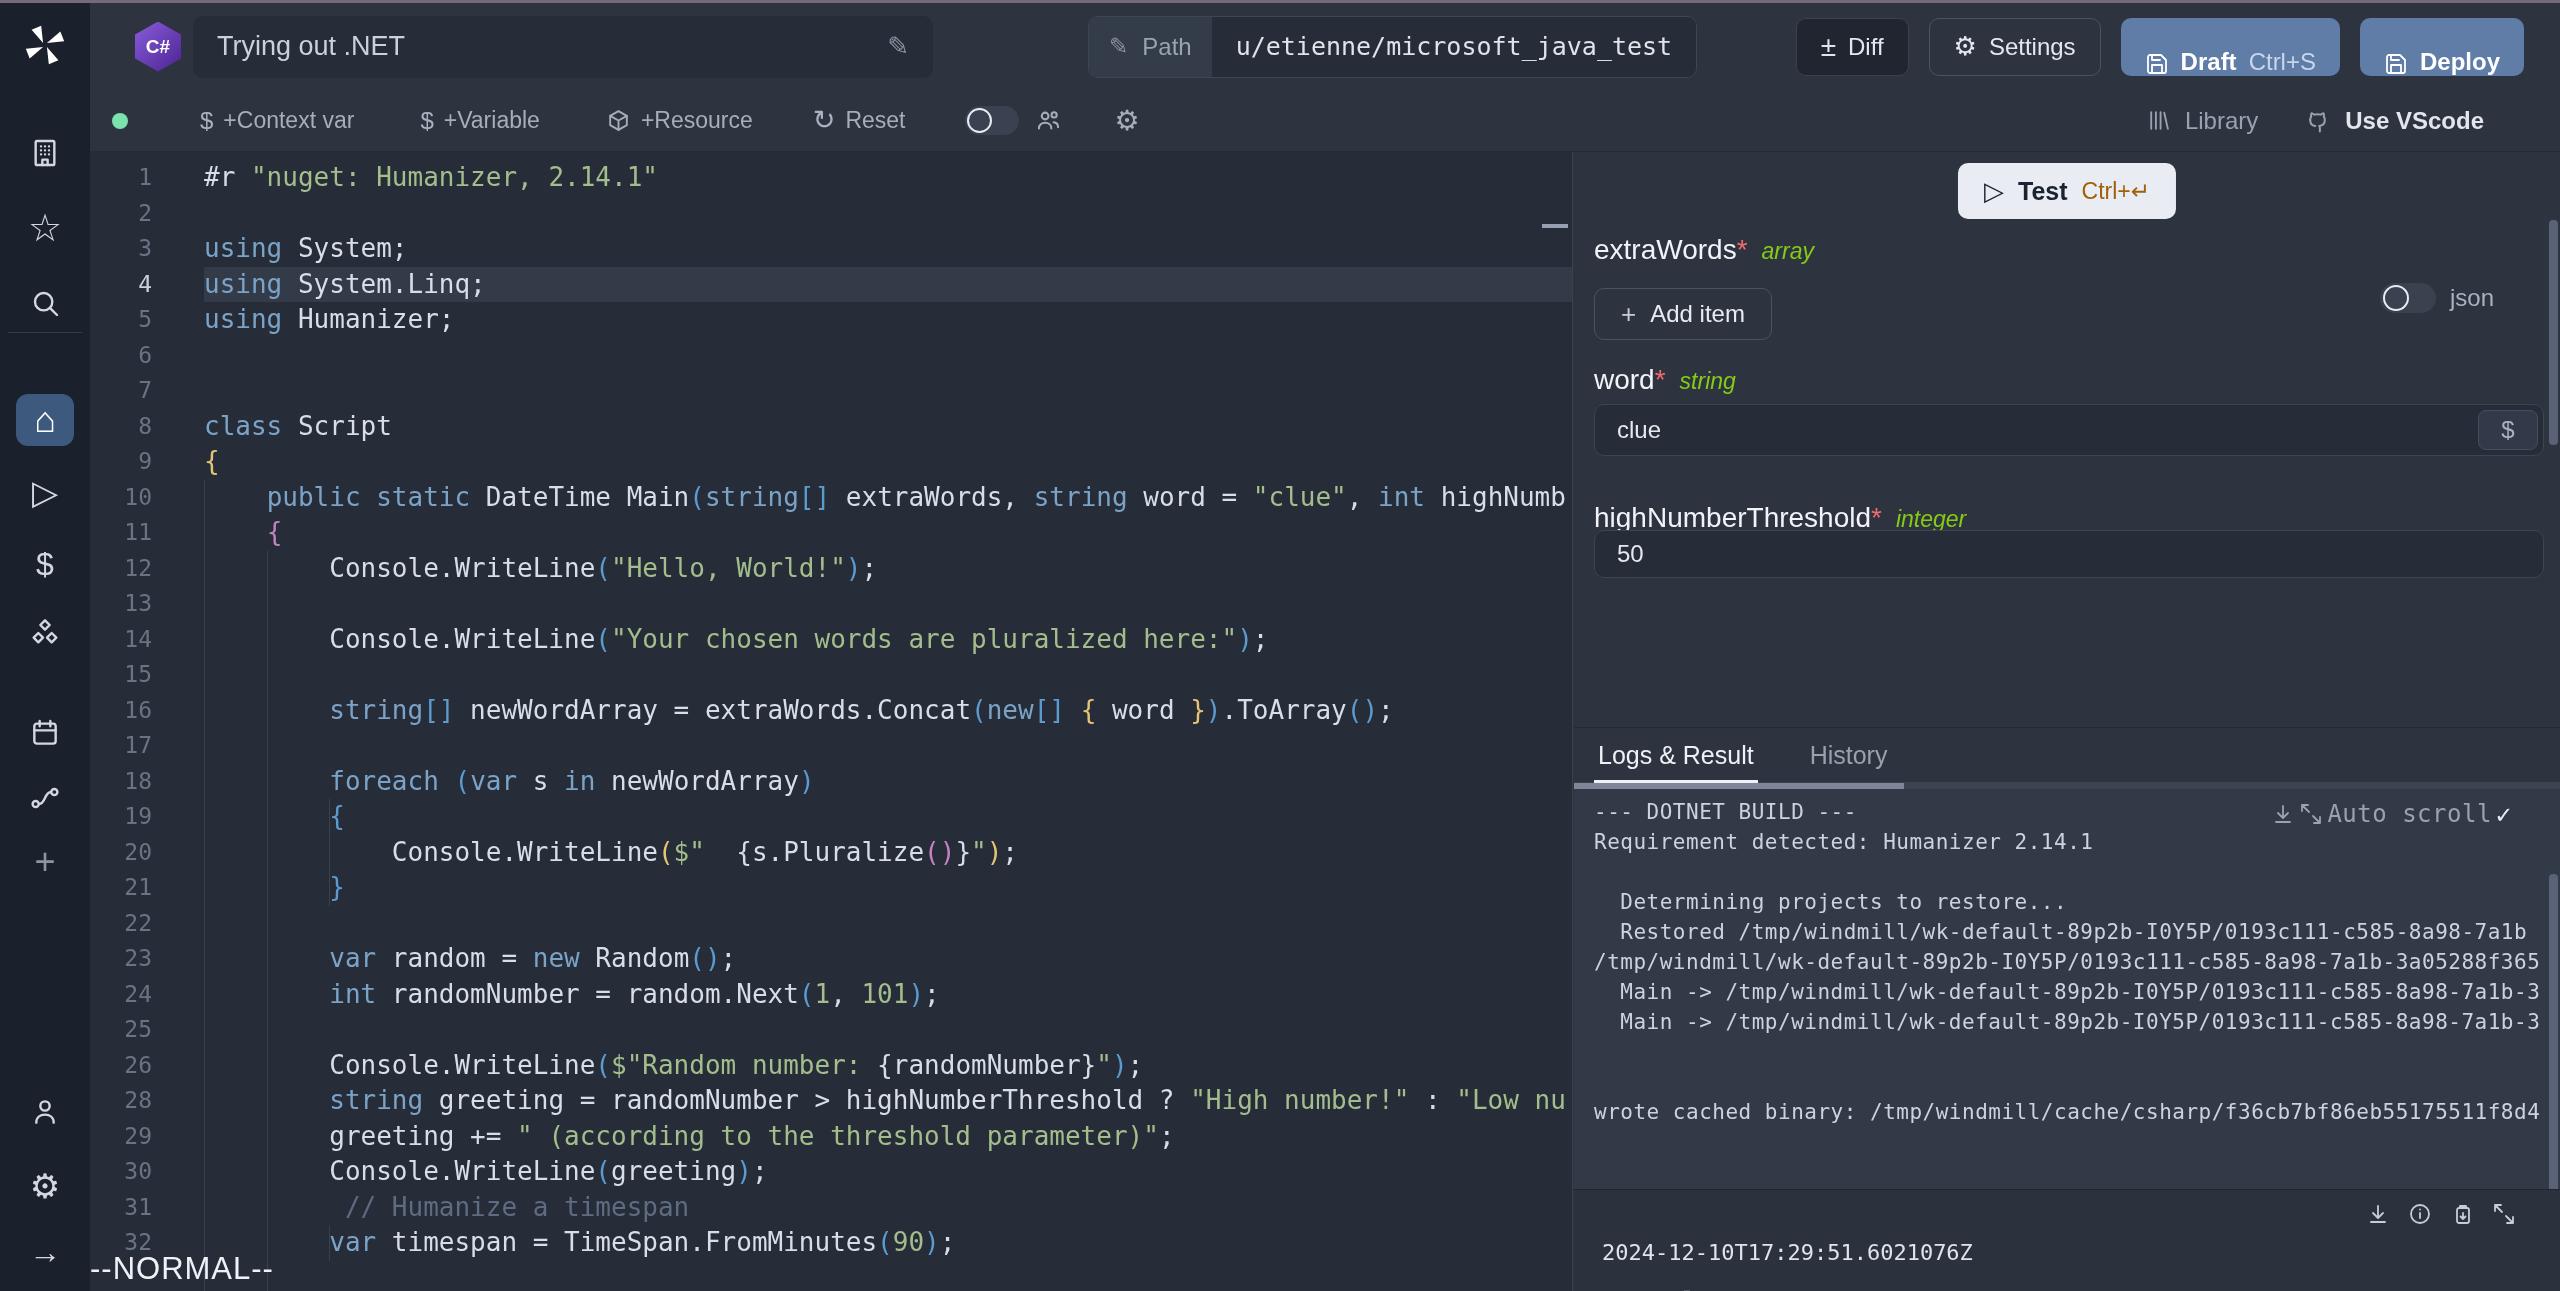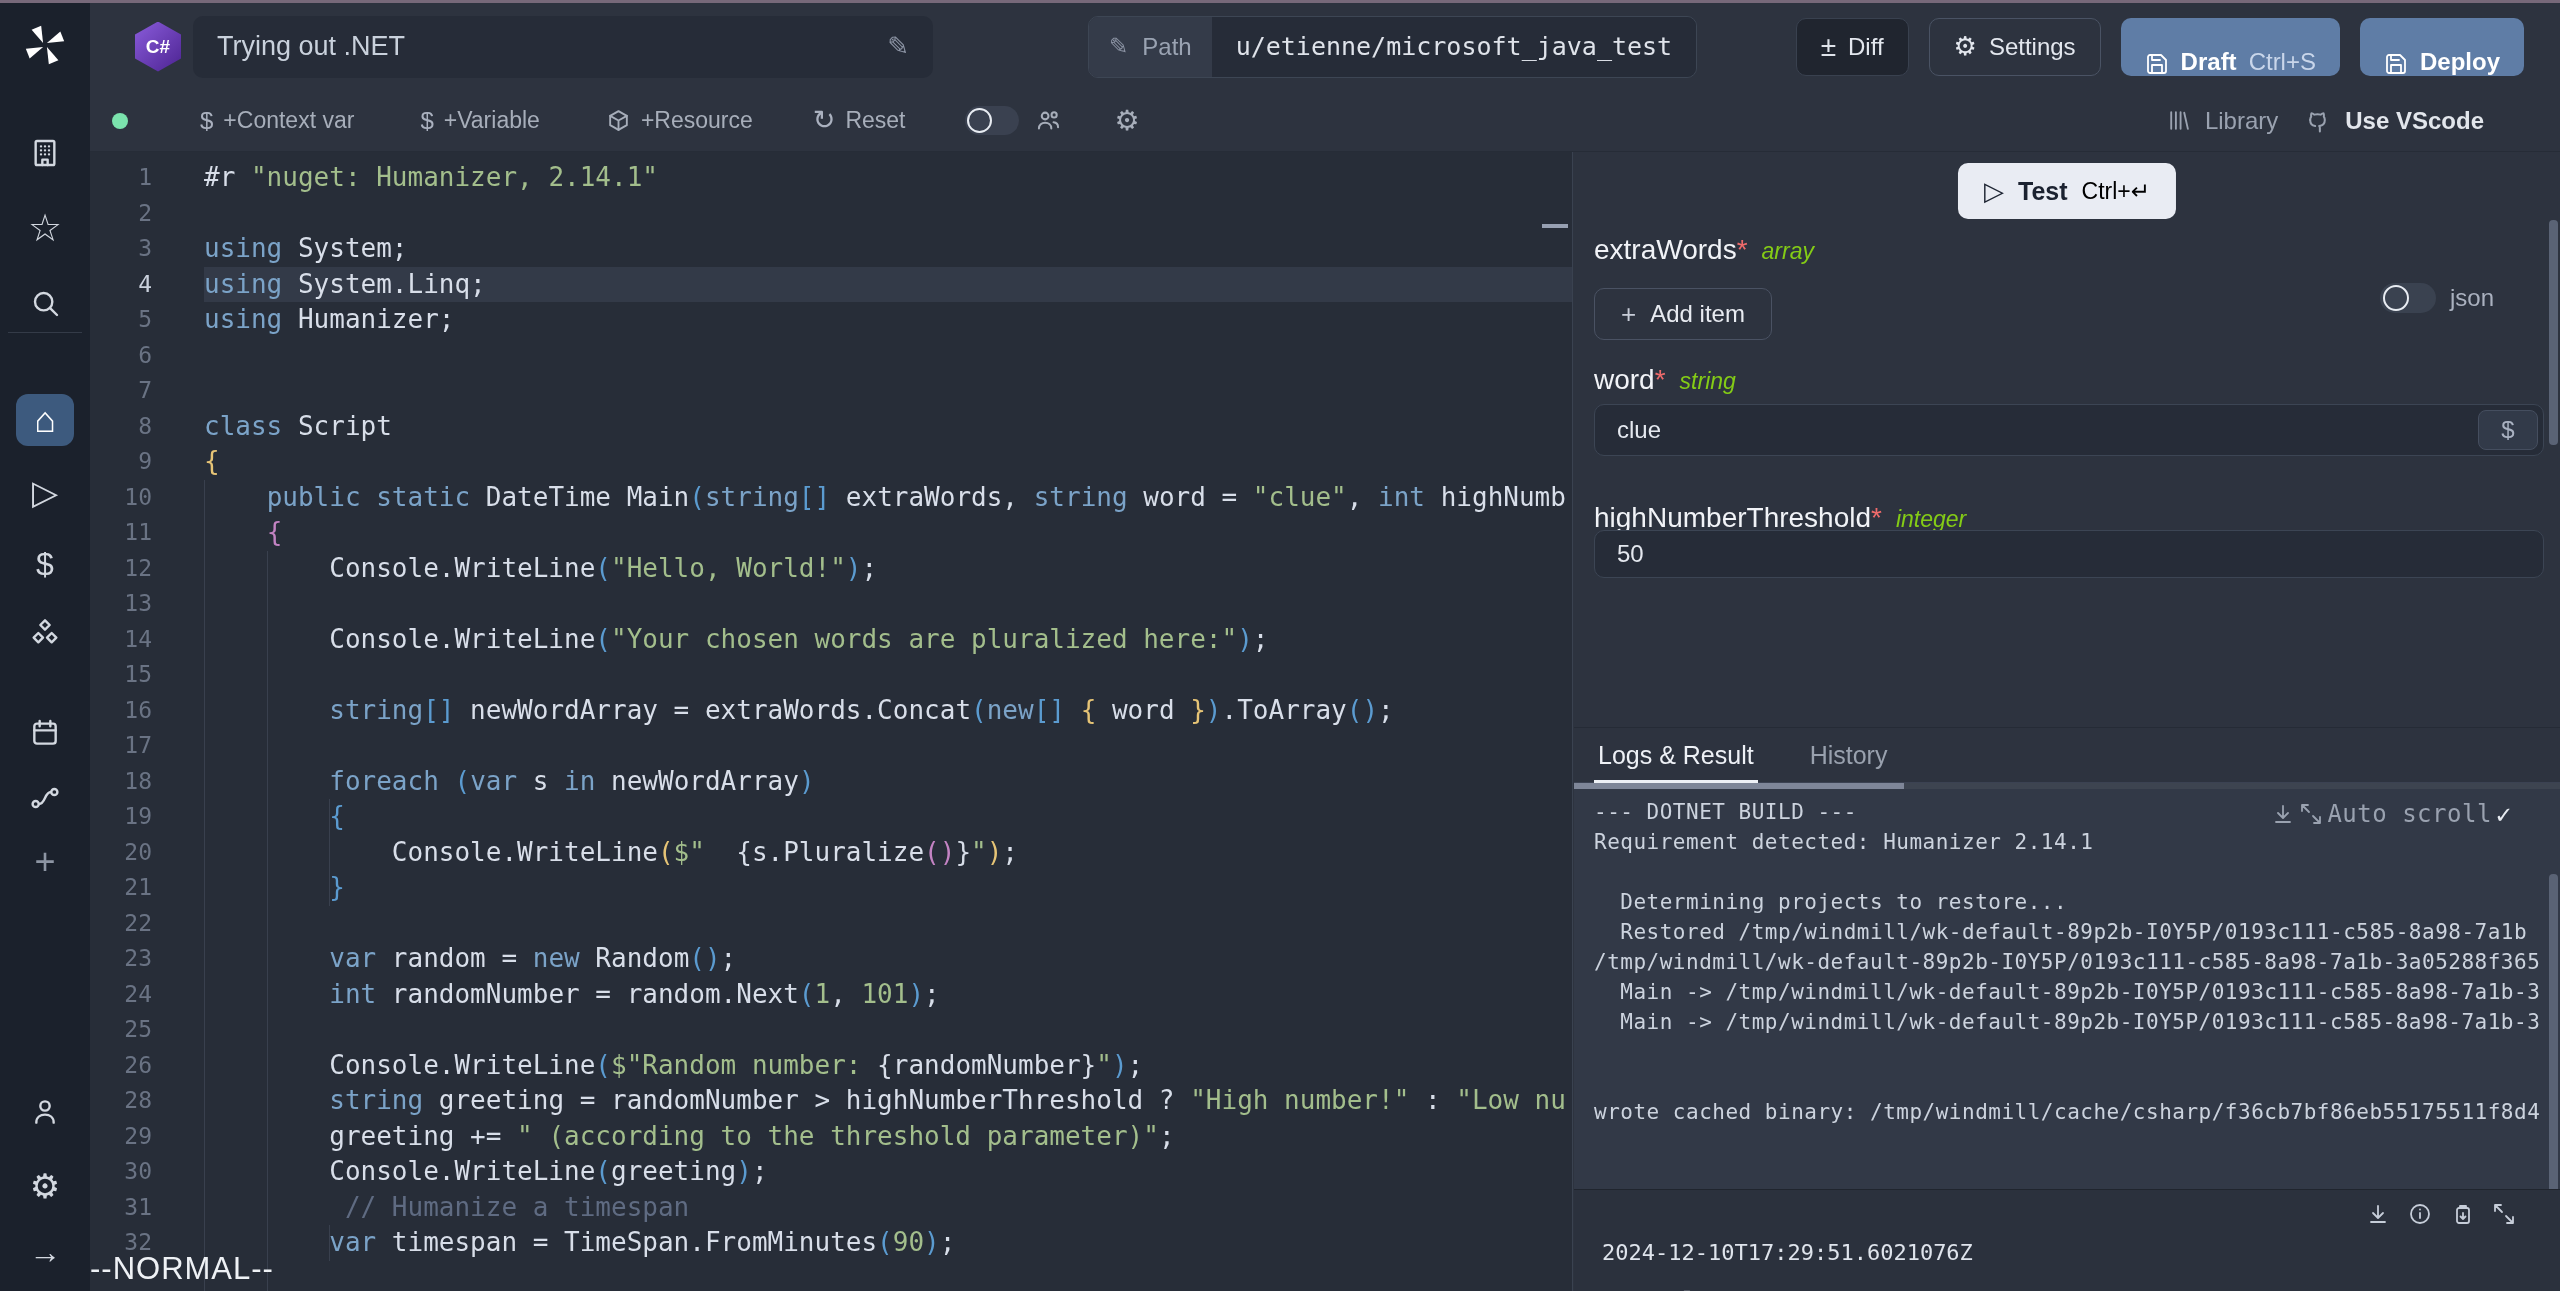--- a/index.html
+++ b/index.html
@@ -78,21 +78,21 @@
   .odash { position:absolute; left:1452px; top:72px; width:26px; height:4px; background:#97a0b2; }
   .vim { position:absolute; left:0px; bottom:4px; font-size:31px; color:#eef1f5; letter-spacing:1px; z-index:5; }
 
   
   .rpanel { position:absolute; left:1574px; top:152px; right:0; bottom:0; background:#2d333f; overflow:hidden; }
   .test-btn { position:absolute; left:50%; top:11px; transform:translateX(-50%); height:56px;
               background:#e9ecf3; border-radius:10px; display:flex; align-items:center;
               padding:0 26px; gap:14px; cursor:pointer; z-index:5; }
   .test-play { color:#1b2230; font-size:26px; }
   .test-label { color:#1b2230; font-size:25px; font-weight:bold; }
-  .test-kbd { color:#000000; font-size:23px; }
+  .test-kbd { color:#a16207; font-size:23px; }
   .argname { font-size:28px; font-weight:normal; color:#f1f3f7; }
   .req { color:#ef6b6b; }
   .argtype { font-size:23px; font-style:italic; color:#84cc16; margin-left:14px; }
   .argrow { position:absolute; left:20px; display:flex; align-items:baseline; }
   .addbtn { position:absolute; left:20px; top:136px; height:52px; border:1px solid #4a5263;
             border-radius:10px; display:flex; align-items:center; gap:14px; padding:0 26px;
             font-size:24px; color:#e8ebf1; cursor:pointer; }
   .jsontoggle { position:absolute; right:66px; top:131px; display:flex; align-items:center; gap:14px; }
   .jt-track { width:56px; height:30px; border-radius:15px; background:#3a4250; position:relative; cursor:pointer; }
   .jt-knob { position:absolute; left:3px; top:2px; width:26px; height:26px; border-radius:50%;
@@ -263,21 +263,21 @@
     <div class="titem" style="margin-left:16px">
       <svg class="ic" width="27" height="27" viewBox="0 0 24 24">
         <circle cx="9" cy="8" r="3"></circle>
           <path d="M3.5 19c0-3.2 2.4-5 5.5-5s5.5 1.8 5.5 5"></path>
         <circle cx="17" cy="7" r="2.3"></circle>
           <path d="M16.5 13.6c2.6.3 4 2 4 4.4"></path>
       </svg>
     </div>
     <div class="titem" style="margin-left:52px; font-size:28px">⚙</div>
     <div class="hspacer"></div>
-    <div class="tright" style="margin-right:26px">
+    <div class="tright" style="margin-right:46px">
       <svg class="ic" width="25" height="25" viewBox="0 0 24 24">
         <path d="M5 4v16M9.5 4v16M14 4v16M17.5 4.5L21 20"></path>
       </svg>
       <span>Library</span>
     </div>
     <div class="tright" style="margin-right:76px">
       <svg class="ic" width="27" height="27" viewBox="0 0 24 24">
         <path d="M5.5 11.5c0-1.2.3-2.2.9-3-.2-.8-.2-1.9.2-2.9 0 0 1.2 0 2.6 1.2a10 10 0 0 1 5.6 0C16.2 5.6 17.4 5.6 17.4 5.6c.4 1 .4 2.1.2 2.9.6.8.9 1.8.9 3 0 3.5-2.1 5-5 5.4.4.4.6 1 .6 1.8v3"></path>
         <path d="M9.9 16.9c-2.9-.4-4.4-1.9-4.4-5.4"></path>
       </svg>

